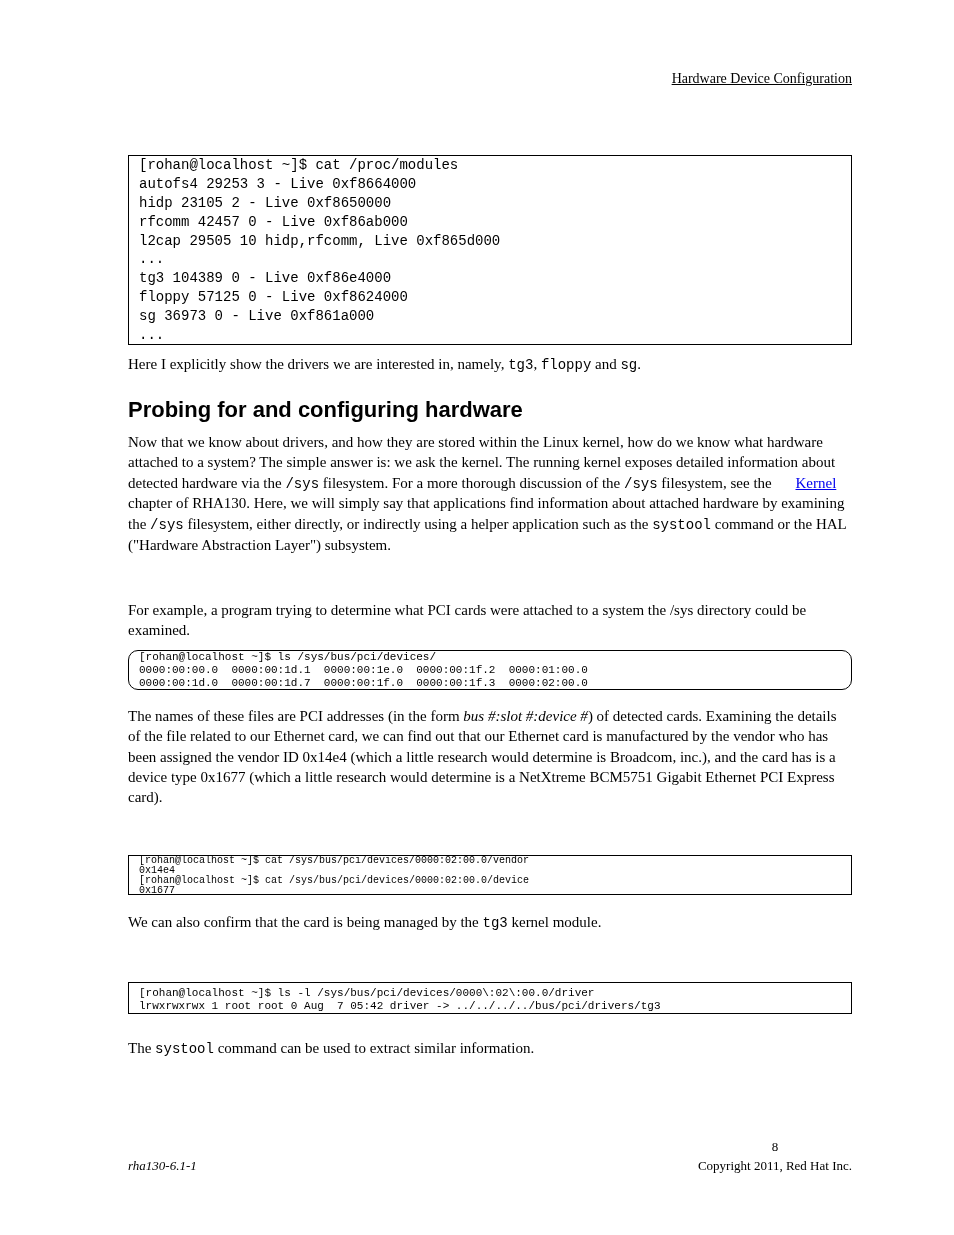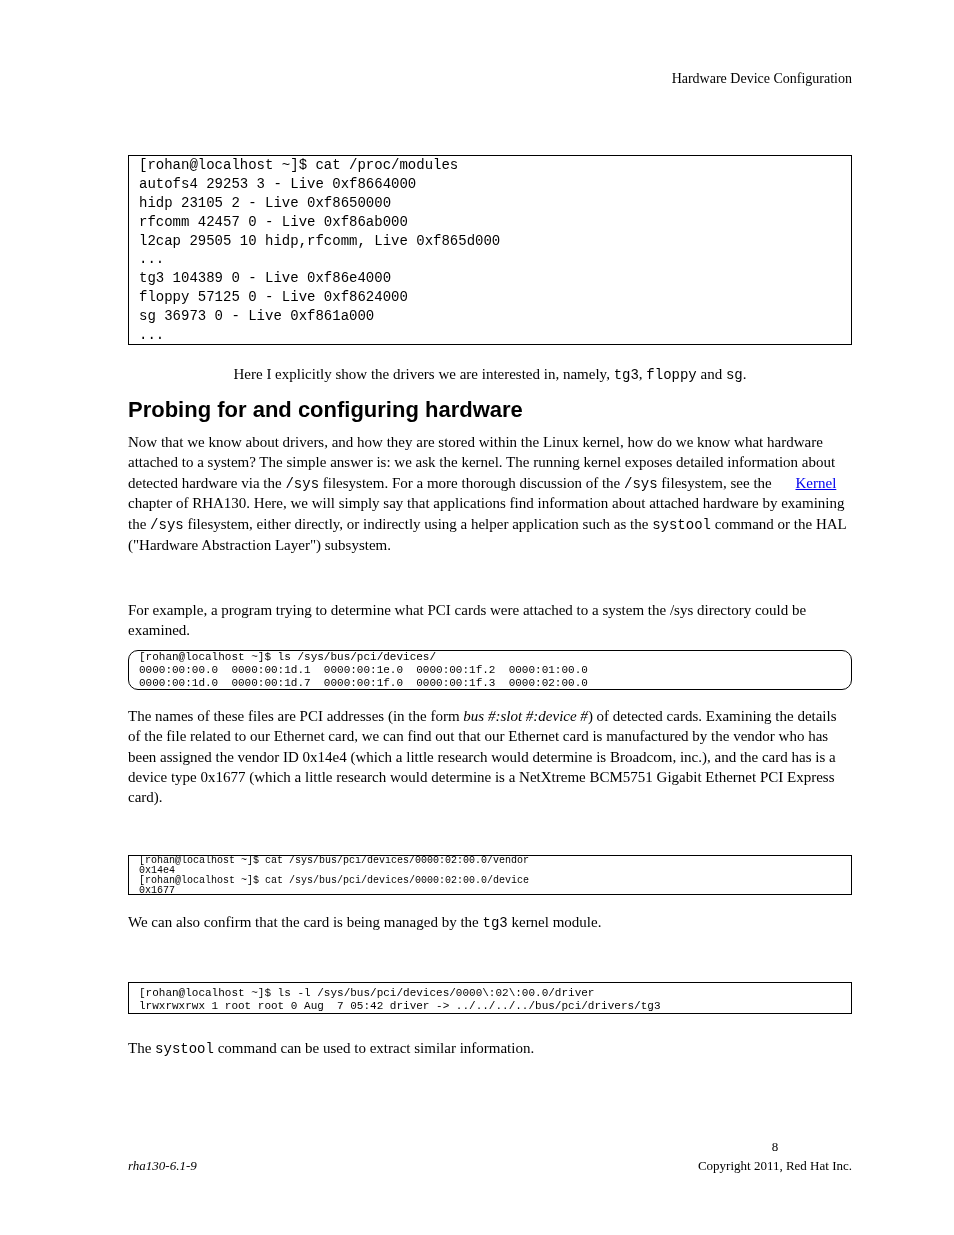--- a/index.html
+++ b/index.html
@@ -54,36 +54,36 @@
     right: 102px;
     bottom: 60px;
     font-size: 13px;
   }
 </style>
 </head>
 <body>
 
 <div class="page">
 
-  <div class="para" style="top:70px; text-align:right; font-size:14px;">
+  <div class="para" style="top:70px; text-align:right; font-size:14px;text-decoration:underline;">
     <span>Hardware Device Configuration</span>
   </div>
 
   <div class="boxed" style="left:128px; top:155px; width:724px; height:190px;"><span id="box1-content">[rohan@localhost ~]$ cat /proc/modules
 autofs4 29253 3 - Live 0xf8664000
 hidp 23105 2 - Live 0xf8650000
 rfcomm 42457 0 - Live 0xf86ab000
 l2cap 29505 10 hidp,rfcomm, Live 0xf865d000
 ...
 tg3 104389 0 - Live 0xf86e4000
 floppy 57125 0 - Live 0xf8624000
 sg 36973 0 - Live 0xf861a000
 ...</span></div>
 
-  <div class="para" style="top:364px;text-align:center;">
+  <div class="para" style="top:354px;">
     <span>Here I explicitly show the drivers we are interested in, namely, </span><span class="courier">tg3</span><span>, </span><span class="courier">floppy</span><span> and </span><span class="courier">sg</span><span>.</span>
   </div>
 
   <div class="para" style="top:395px; font-size:22px; font-family: Arial, Helvetica, sans-serif; font-weight:bold;">
     <span>Probing for and configuring hardware</span>
   </div>
 
   <div class="para" style="top:432px;">
     <span>Now that we know about drivers, and how they are stored within the Linux kernel, how do we know what hardware attached to a system? The simple answer is: we ask the kernel. The running kernel exposes detailed information about detected hardware via the </span><span class="courier">/sys</span><span> filesystem. For a more thorough discussion of the </span><span class="courier">/sys</span><span> filesystem, see the </span><a class="link" href="#">Kernel</a><span> chapter of RHA130. Here, we will simply say that applications find information about attached hardware by examining the </span><span class="courier">/sys</span><span> filesystem, either directly, or indirectly using a helper application such as the </span><span class="courier">systool</span><span> command or the HAL ("Hardware Abstraction Layer") subsystem.</span>
   </div>
@@ -110,20 +110,20 @@
   </div>
 
   <div class="boxed" style="left:128px; top:982px; width:724px; height:32px; padding-top:4px; font-size:11px; line-height:1.2;"><span>[rohan@localhost ~]$ ls -l /sys/bus/pci/devices/0000\:02\:00.0/driver
 lrwxrwxrwx 1 root root 0 Aug  7 05:42 driver -&gt; ../../../../bus/pci/drivers/tg3</span></div>
 
   <div class="para" style="top:1038px;">
     <span>The </span><span class="courier">systool</span><span> command can be used to extract similar information.</span>
   </div>
 
   <div class="footer-left">
-    <span>rha130-6.1-9</span>
+    <span>rha130-6.1-1</span>
   </div>
   <div class="footer-right" style="text-align:right;">
     <div style="text-align:center; margin-bottom:2px;">8</div>
     <span>Copyright 2011, Red Hat Inc.</span>
   </div>
 
 </div>
 
 </body></html>

